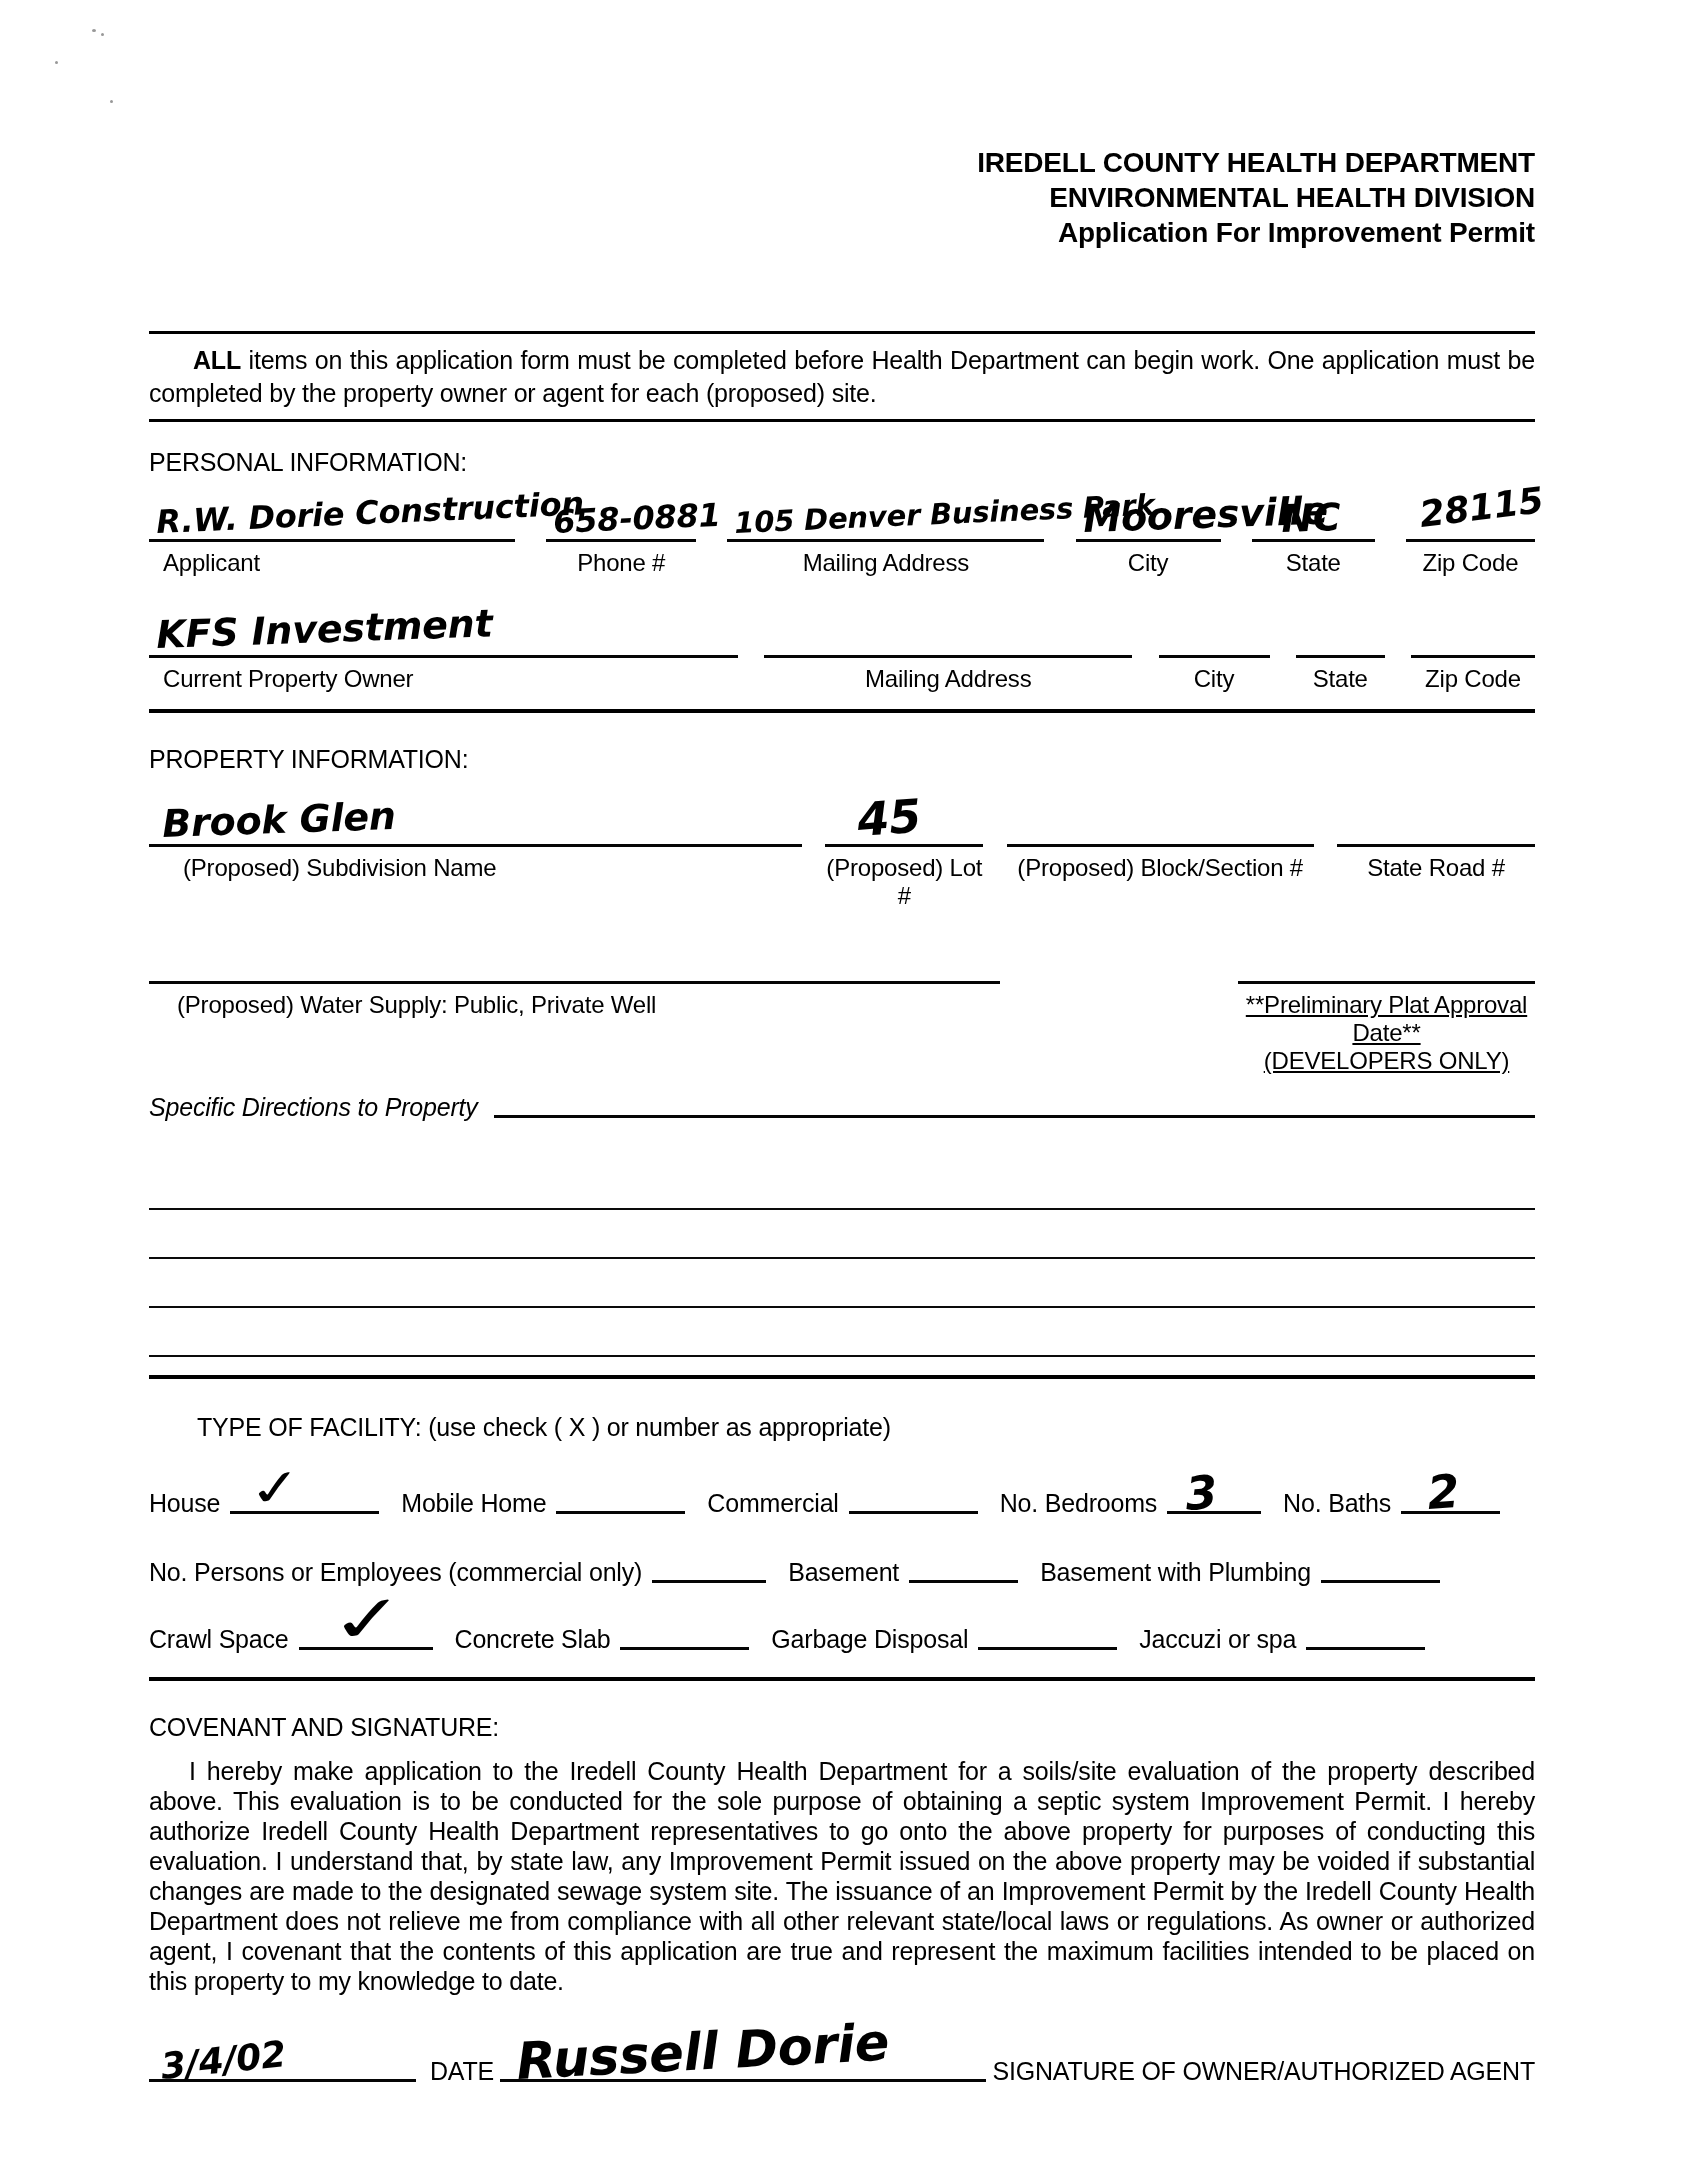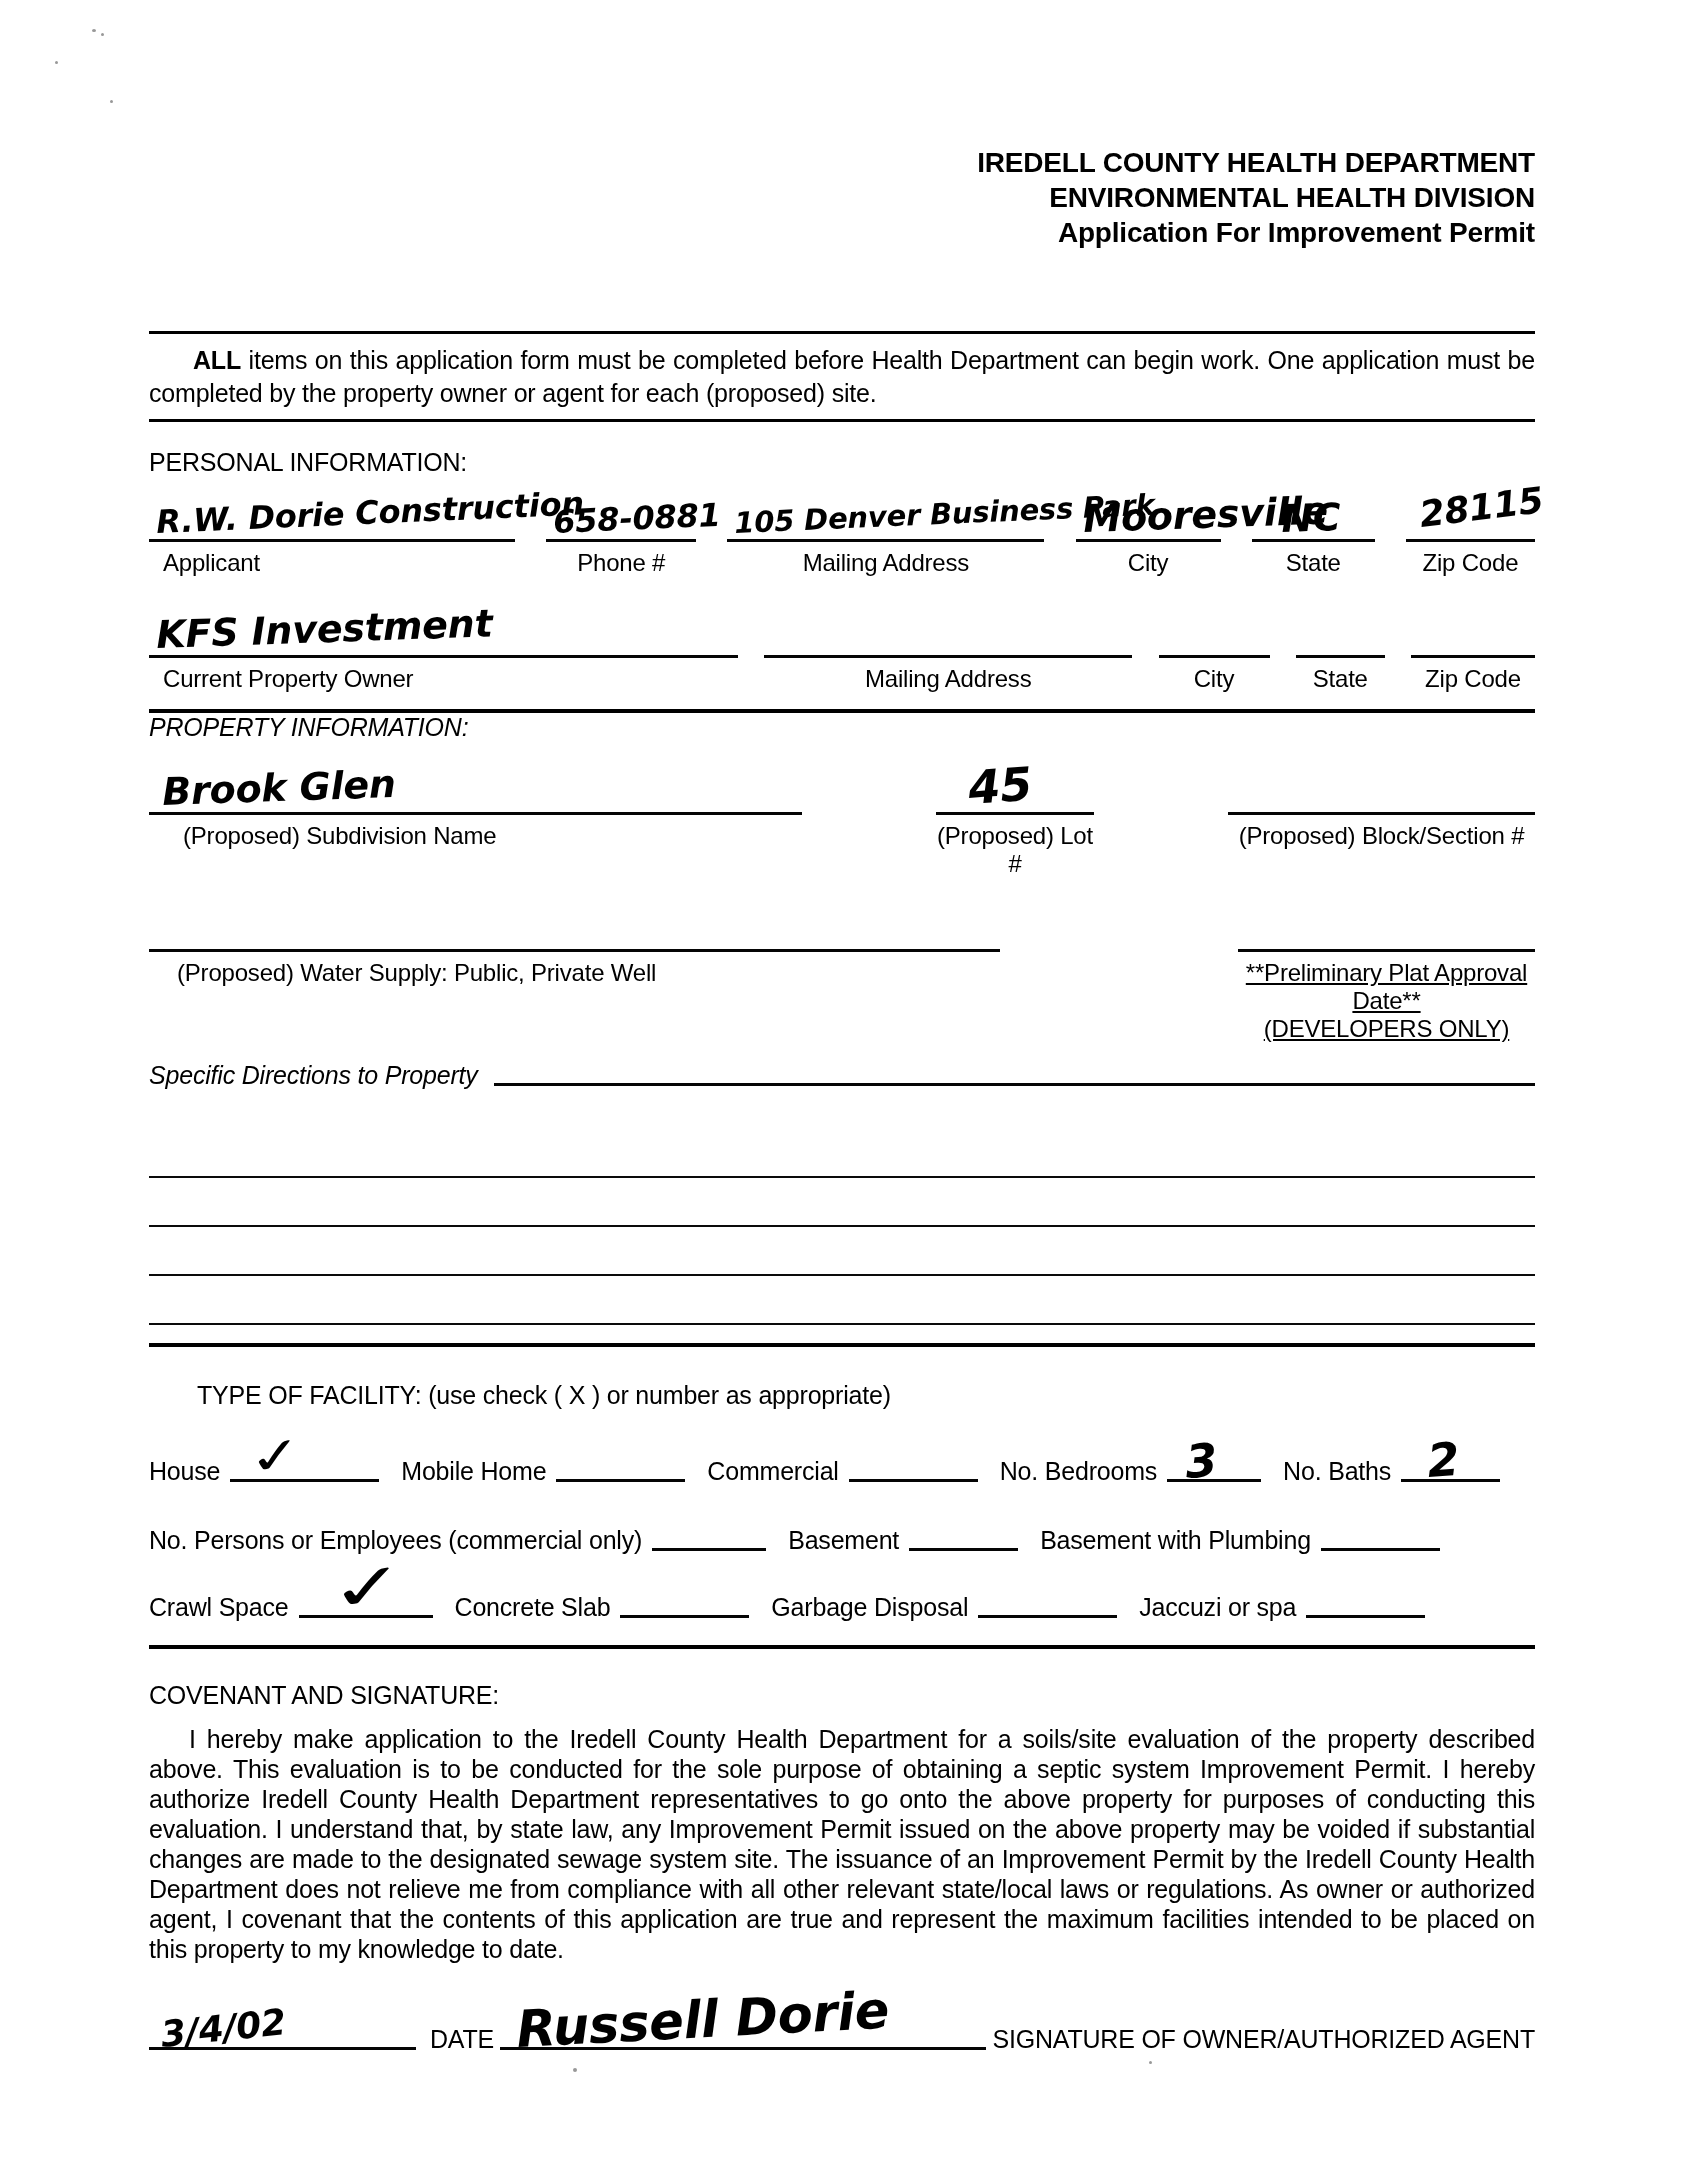--- a/index.html
+++ b/index.html
@@ -157,38 +157,42 @@
         <div class="flabel">State</div>
       </div>
       <div class="field" style="width:124px;">
         <div class="fline"></div>
         <div class="flabel">Zip Code</div>
       </div>
     </div>
 
     <div class="rule heavy" style="margin-top:16px;"></div>
 
-    <div class="section-heading" style="font-style:italic;">PROPERTY INFORMATION:</div>
+    <div class="section-heading" style="margin-top:32px;">PROPERTY INFORMATION:</div>
 
     <div class="frow" style="margin-top:12px;">
       <div class="field" style="width:653px;">
         <div class="fline tall">
           <span class="hw hw-l" style="left:14px;">Brook Glen</span>
         </div>
         <div class="flabel" style="text-align:left;padding-left:34px;">(Proposed) Subdivision Name</div>
       </div>
       <div class="field" style="width:158px;">
         <div class="fline tall">
           <span class="hw hw-num" style="left:34px;">45</span>
         </div>
         <div class="flabel">(Proposed) Lot #</div>
       </div>
       <div class="field" style="width:307px;">
         <div class="fline tall"></div>
         <div class="flabel">(Proposed) Block/Section #</div>
+      </div>
+      <div class="field" style="width:198px;">
+        <div class="fline tall"></div>
+        <div class="flabel">State Road #</div>
       </div>
     </div>
 
     <div class="frow" style="margin-top:38px;">
       <div class="field" style="width:851px;">
         <div class="fline short"></div>
         <div class="flabel" style="text-align:left;padding-left:28px;">(Proposed) Water Supply: Public, Private Well</div>
       </div>
       <div class="field" style="width:297px;text-decoration:underline;">
         <div class="fline short"></div>

